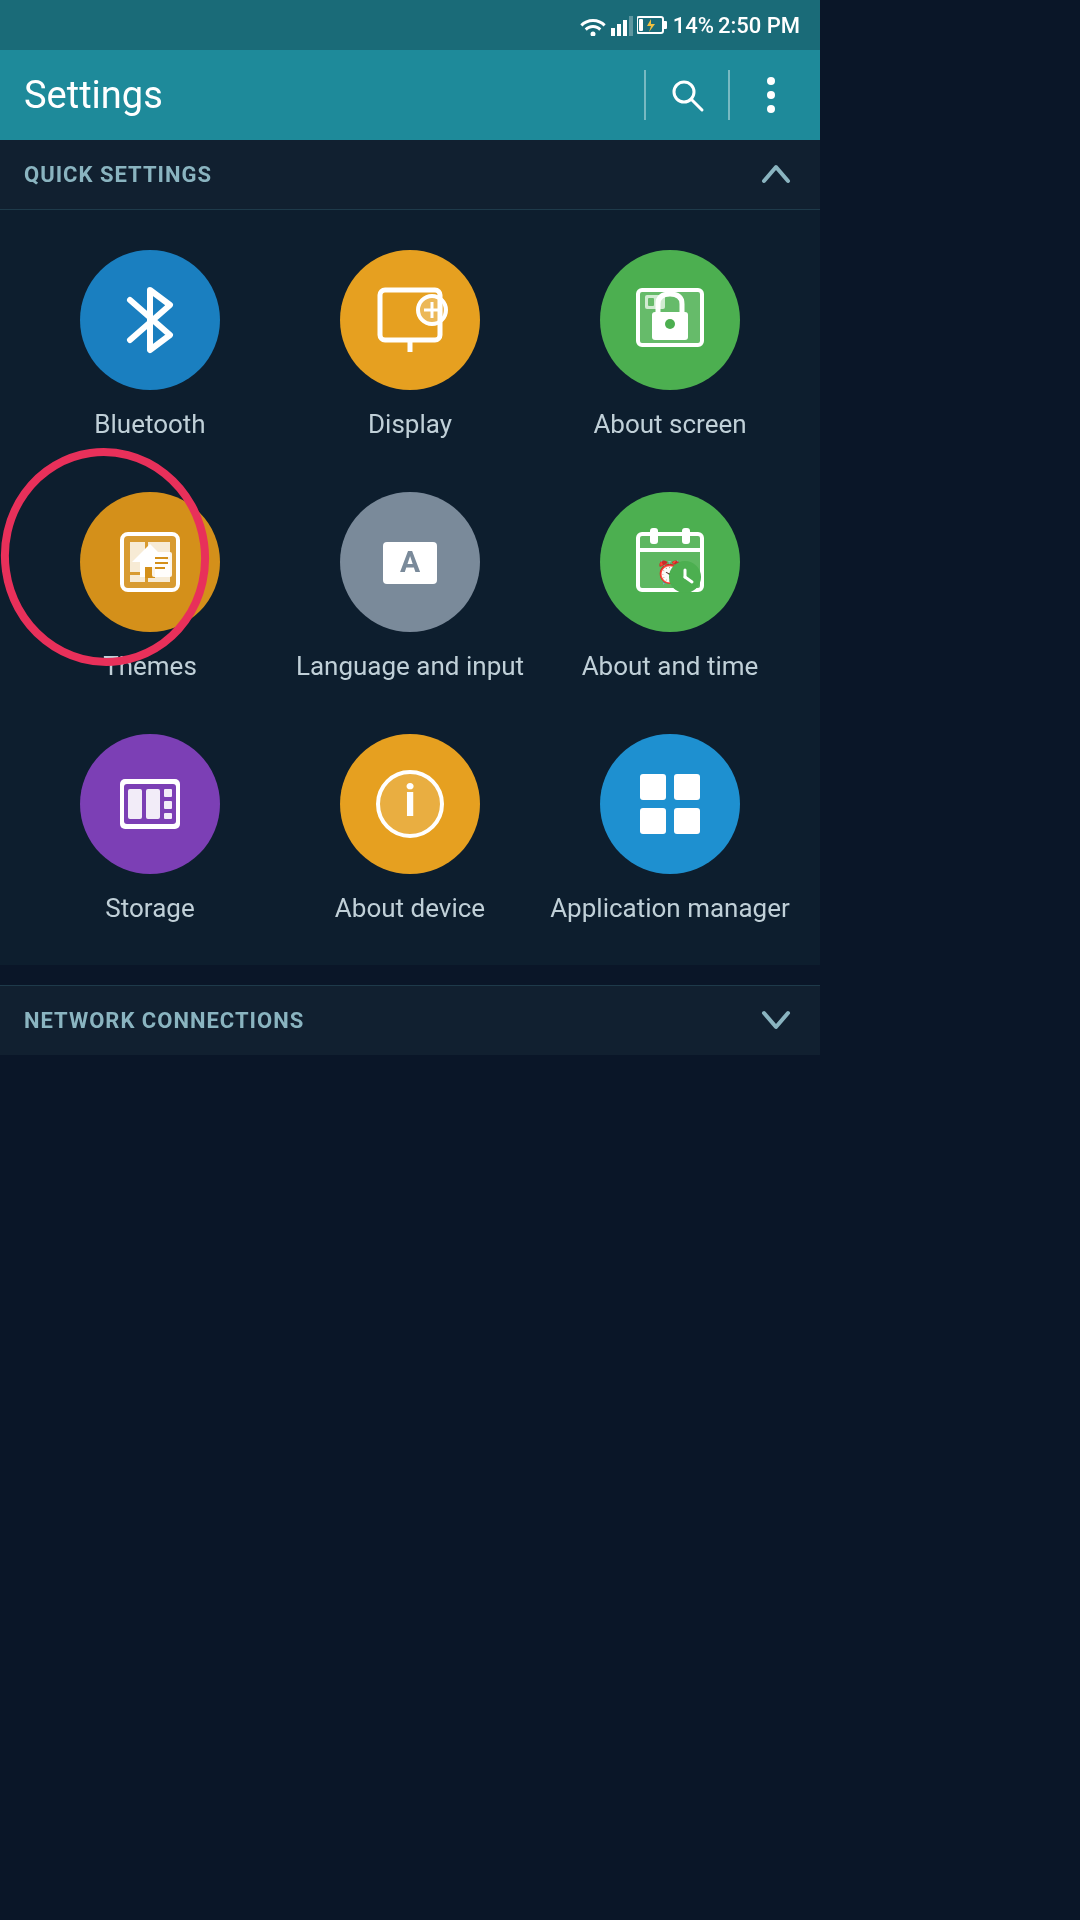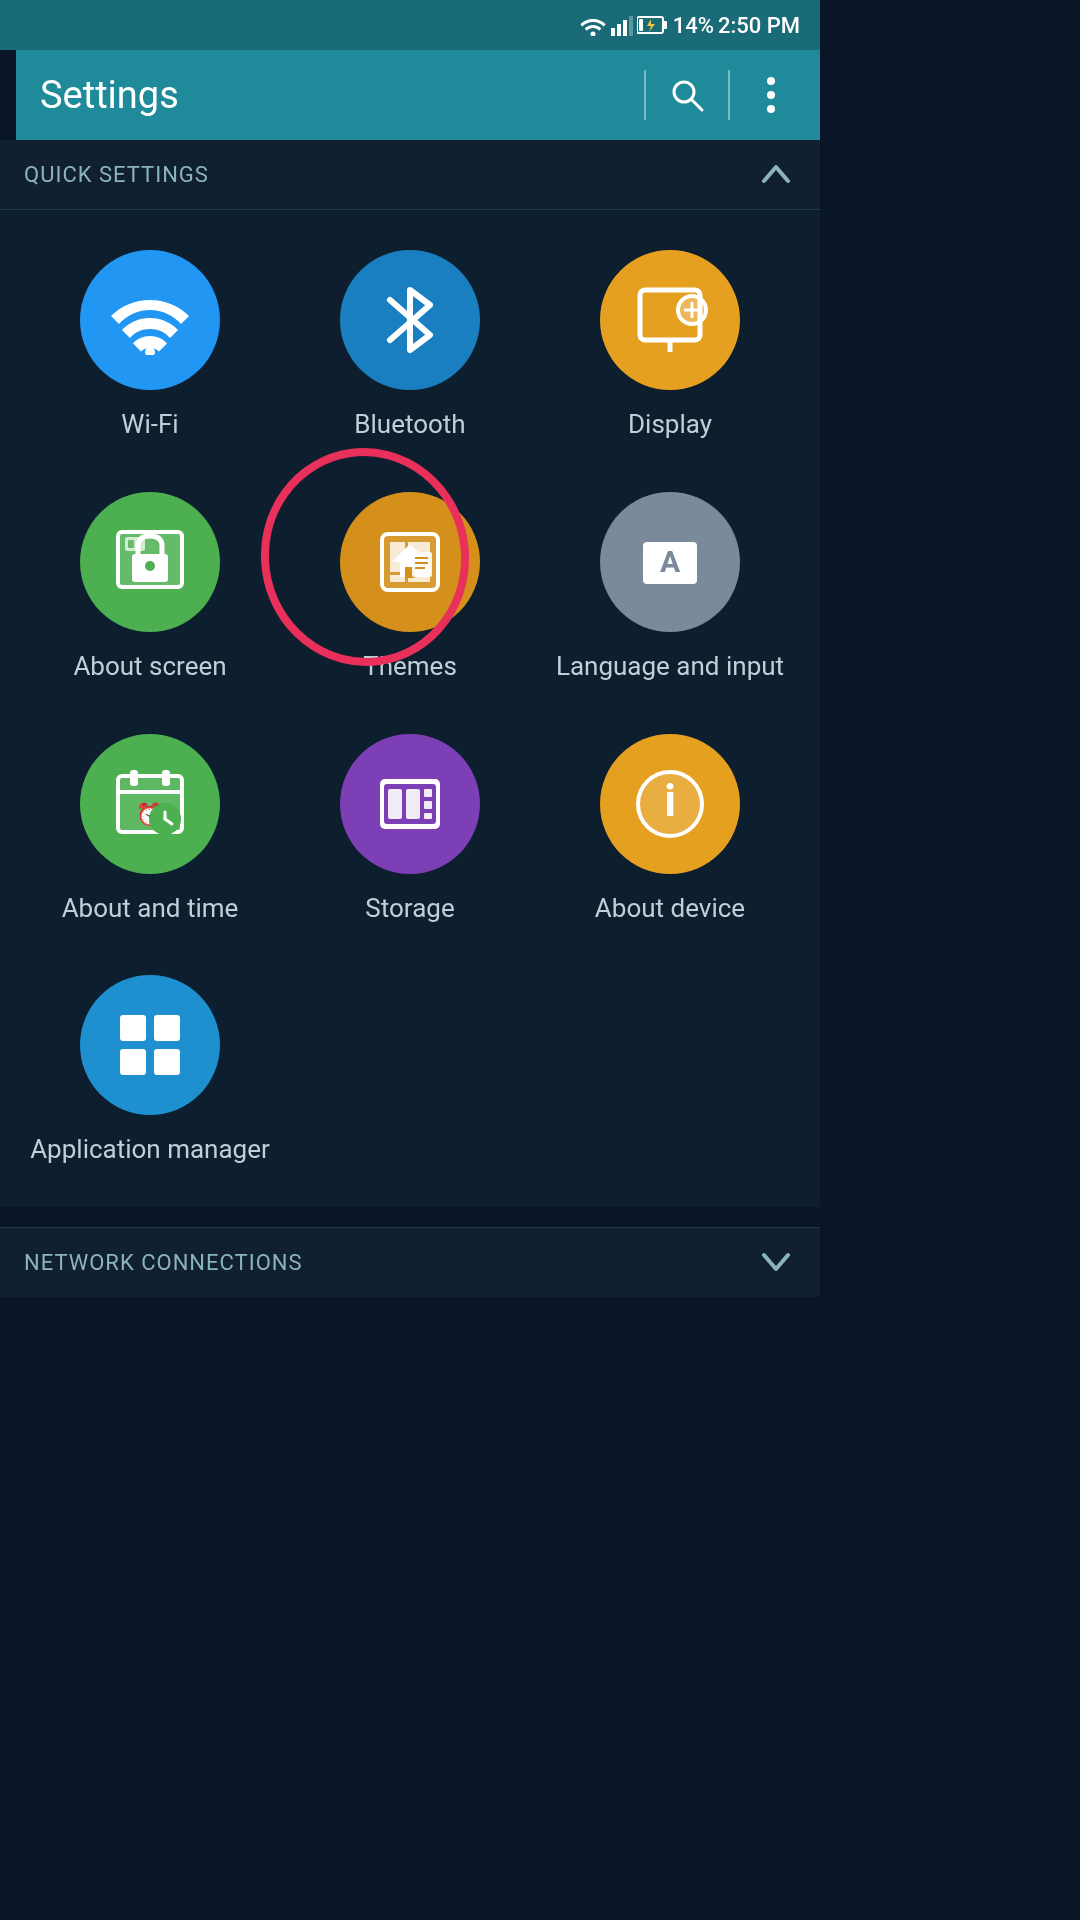--- a/index.html
+++ b/index.html
@@ -34,21 +34,20 @@
     }
 
     
     .app-bar {
       background: #1e8a9a;
       height: 90px;
       display: flex;
       align-items: center;
       padding: 0 24px;
       gap: 16px;
-      margin-left: 16px;
     }
     .app-bar-title {
       font-size: 38px;
       font-weight: 400;
       color: #ffffff;
       flex: 1;
     }
     .app-bar-divider {
       width: 2px;
       height: 50px;
@@ -68,21 +67,21 @@
       background: #112030;
       height: 70px;
       display: flex;
       align-items: center;
       justify-content: space-between;
       padding: 0 24px;
       border-bottom: 1px solid #1e3a4a;
     }
     .section-title {
       font-size: 22px;
-      font-weight: 400;
+      font-weight: 700;
       color: #8ab4c0;
       letter-spacing: 1px;
     }
 
     
     .quick-settings-grid {
       padding: 40px 30px;
       display: grid;
       grid-template-columns: repeat(3, 1fr);
       gap: 50px 20px;
@@ -194,31 +193,20 @@
   <span class="section-title">QUICK SETTINGS</span>
   <div>
     <svg width="40" height="40" viewBox="0 0 40 40" fill="#8ab4c0">
       <polyline points="8,28 20,14 32,28" stroke="#8ab4c0" stroke-width="4" fill="none" stroke-linecap="round" stroke-linejoin="round"></polyline>
     </svg>
   </div>
 </div>
 
 <div class="quick-settings-grid">
 
-  <div class="setting-item">
-    <div class="setting-circle circle-blue">
-      <svg width="80" height="70" viewBox="0 0 80 70" fill="white">
-        <path d="M40 15C25 15 11 21 1 31l8 8C16 31 27.5 25 40 25s24 6 31 14l8-8C69 21 55 15 40 15z"></path>
-        <path d="M40 33C29 33 19 37.5 12 45l8 8C25 47 32 44 40 44s15 3 20 9l8-8C61 37.5 51 33 40 33z"></path>
-        <path d="M40 51C33 51 27 53.8 23 58.5l8 8C33.5 64 36.5 63 40 63s6.5 1 9 3.5l8-8C53 53.8 47 51 40 51z"></path>
-        <circle cx="40" cy="67" r="5"></circle>
-      </svg>
-    </div>
-    <span class="setting-label">Wi-Fi</span>
-  </div>
 
   <div class="setting-item">
     <div class="setting-circle circle-blue2">
       <svg width="60" height="80" viewBox="0 0 60 80" fill="white">
         <polyline points="10,20 50,55 30,70 30,10 50,25 10,60" stroke="white" stroke-width="6" fill="none" stroke-linecap="round" stroke-linejoin="round"></polyline>
       </svg>
     </div>
     <span class="setting-label">Bluetooth</span>
   </div>
 

